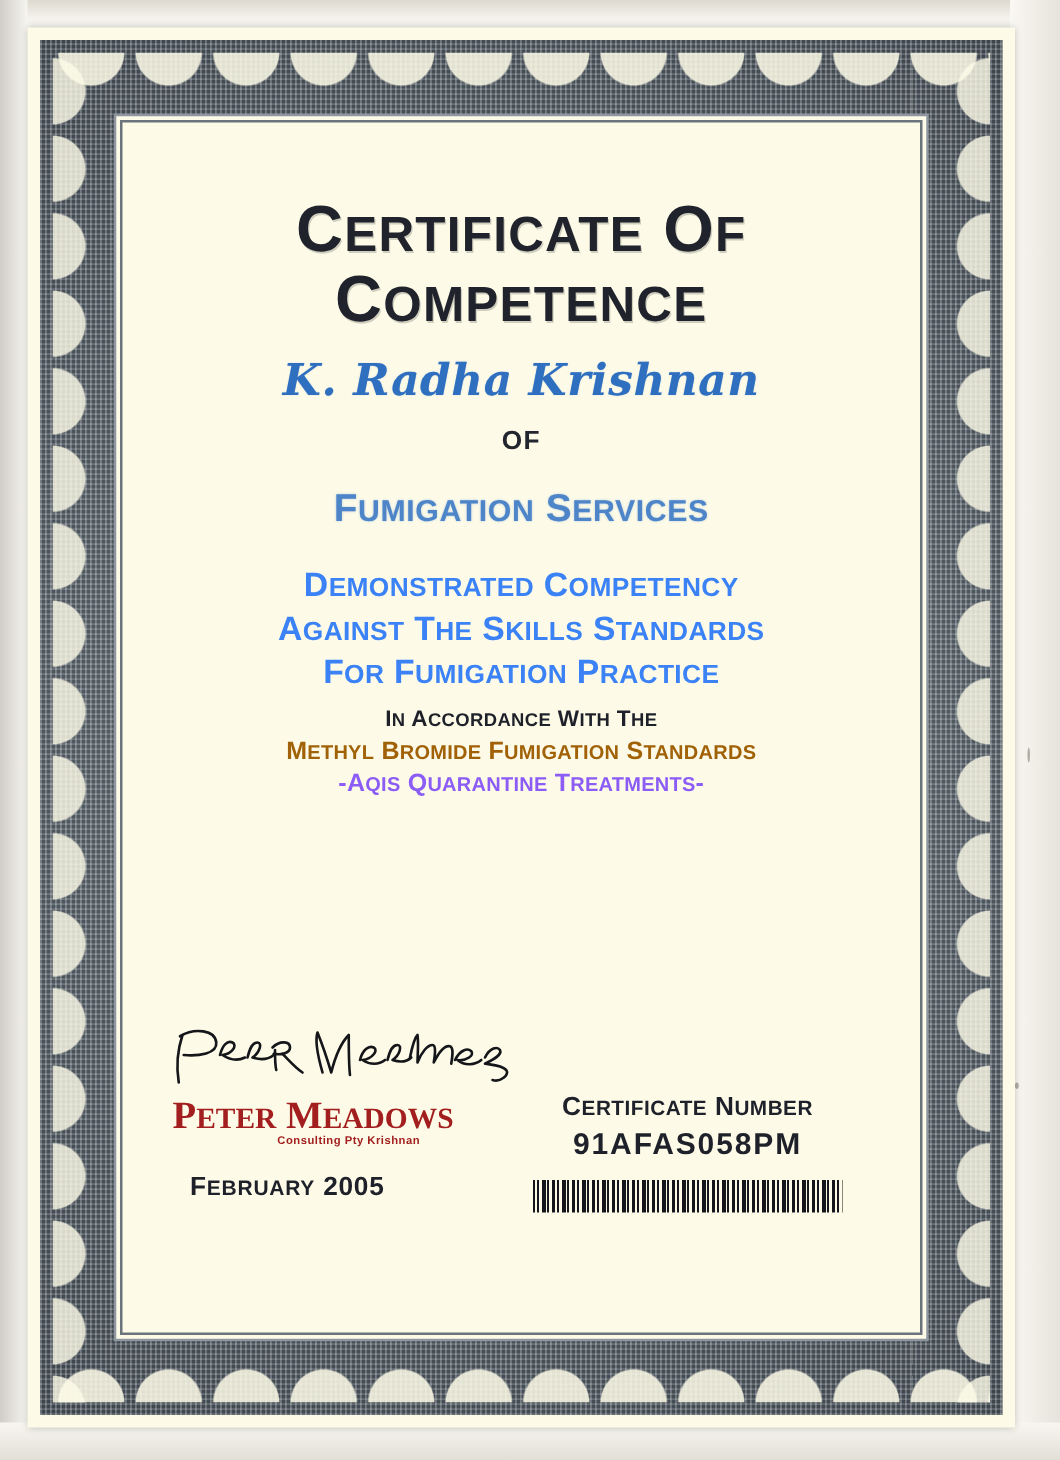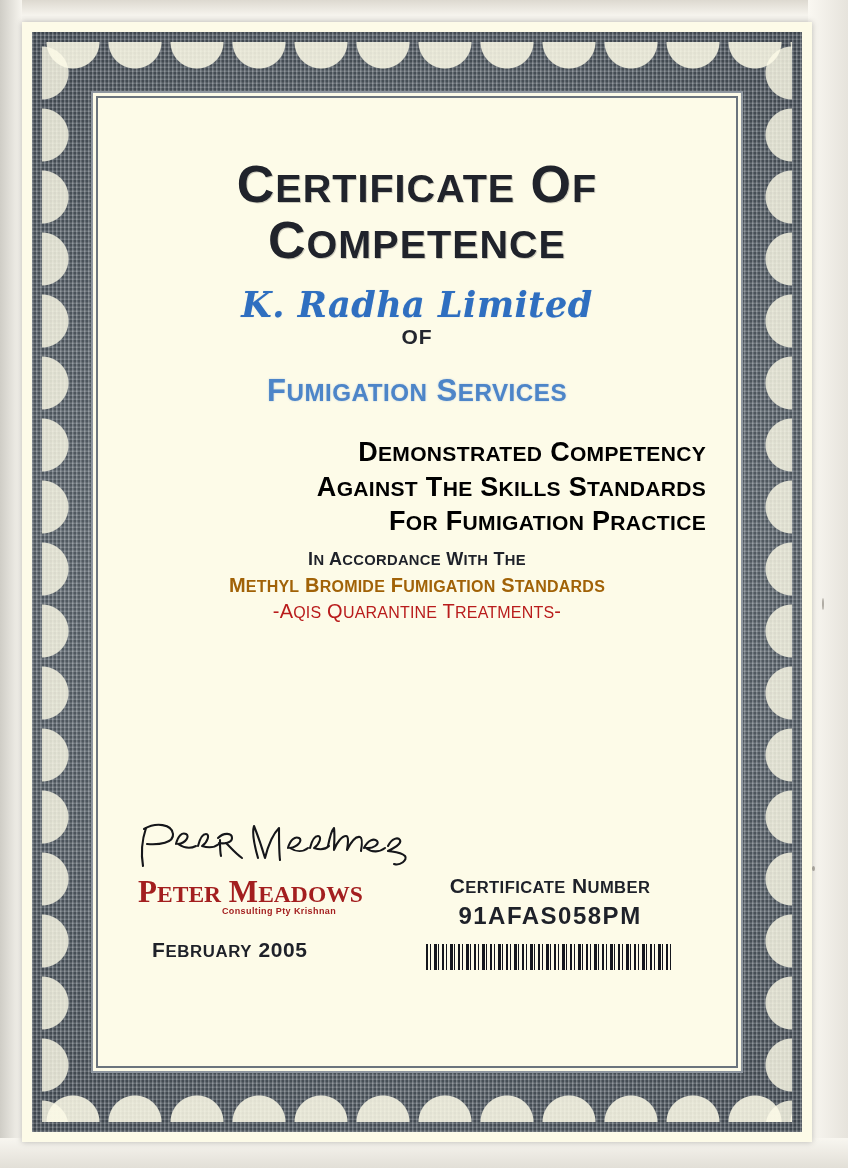--- a/index.html
+++ b/index.html
@@ -150,43 +150,43 @@
     margin-top: 16px;
     font-family: "DejaVu Serif", serif;
     font-style: italic;
     font-weight: bold;
     color: #2f6fc0;
     font-size: 35px;
     letter-spacing: 0.5px;
     text-shadow: 0 0 1px rgba(60,110,190,0.4);
   }
   .line-of {
+    margin-top: 16px;
     font-weight: bold;
     color: #23262e;
     font-size: 21px;
     letter-spacing: 1px;
   }
   .company {
     margin-top: 24px;
     font-weight: bold;
     color: #4d85c8;
     font-size: 31px;
     letter-spacing: 0.5px;
     text-shadow: 0 0 2px rgba(90,140,210,0.45);
   }
   .company .sc { font-size: 0.78em; }
 
   .statement {
     margin-top: 26px;
     font-weight: bold;
-    color: #000000;
+    color: #3b82f6;
     font-size: 27px;
     line-height: 1.28;
     letter-spacing: 0.3px;
-    text-align: right;
   }
   .statement .sc { font-size: 0.78em; }
 
   .sub-line {
     margin-top: 10px;
     font-weight: bold;
     color: #1e2129;
     font-size: 18px;
     letter-spacing: 0.3px;
   }
@@ -194,22 +194,22 @@
   .standards {
     margin-top: 4px;
     font-weight: bold;
     color: #a16207;
     font-size: 20px;
     letter-spacing: 0.2px;
   }
   .standards .sc { font-size: 0.8em; }
   .aqis {
     margin-top: 3px;
-    font-weight: normal;
-    color: #b91c1c;
+    font-weight: bold;
+    color: #8b5cf6;
     font-size: 20px;
     letter-spacing: 0.2px;
   }
   .aqis .sc { font-size: 0.8em; }
 
   
   .signature-area {
     position: absolute;
     left: 34px;
     bottom: 104px;
@@ -323,21 +323,21 @@
 
     <div class="inner-frame">
       <div class="content">
 
         <div class="title">
           <div>C<span class="sc">E</span><span class="sc">R</span><span class="sc">T</span><span class="sc">I</span><span class="sc">F</span><span class="sc">I</span><span class="sc">C</span><span class="sc">A</span><span class="sc">T</span><span class="sc">E</span> O<span class="sc">F</span></div>
           <div>C<span class="sc">O</span><span class="sc">M</span><span class="sc">P</span><span class="sc">E</span><span class="sc">T</span><span class="sc">E</span><span class="sc">N</span><span class="sc">C</span><span class="sc">E</span></div>
         </div>
 
 
-        <div class="recipient">K. Radha Limited</div>
+        <div class="recipient">K. Radha Krishnan</div>
 
         <div class="line-of">O<span class="sc">F</span></div>
 
         <div class="company">F<span class="sc">U</span><span class="sc">M</span><span class="sc">I</span><span class="sc">G</span><span class="sc">A</span><span class="sc">T</span><span class="sc">I</span><span class="sc">O</span><span class="sc">N</span> S<span class="sc">E</span><span class="sc">R</span><span class="sc">V</span><span class="sc">I</span><span class="sc">C</span><span class="sc">E</span><span class="sc">S</span></div>
 
         <div class="statement">
           <div>D<span class="sc">E</span><span class="sc">M</span><span class="sc">O</span><span class="sc">N</span><span class="sc">S</span><span class="sc">T</span><span class="sc">R</span><span class="sc">A</span><span class="sc">T</span><span class="sc">E</span><span class="sc">D</span> C<span class="sc">O</span><span class="sc">M</span><span class="sc">P</span><span class="sc">E</span><span class="sc">T</span><span class="sc">E</span><span class="sc">N</span><span class="sc">C</span><span class="sc">Y</span></div>
           <div>A<span class="sc">G</span><span class="sc">A</span><span class="sc">I</span><span class="sc">N</span><span class="sc">S</span><span class="sc">T</span> T<span class="sc">H</span><span class="sc">E</span> S<span class="sc">K</span><span class="sc">I</span><span class="sc">L</span><span class="sc">L</span><span class="sc">S</span> S<span class="sc">T</span><span class="sc">A</span><span class="sc">N</span><span class="sc">D</span><span class="sc">A</span><span class="sc">R</span><span class="sc">D</span><span class="sc">S</span></div>
           <div>F<span class="sc">O</span><span class="sc">R</span> F<span class="sc">U</span><span class="sc">M</span><span class="sc">I</span><span class="sc">G</span><span class="sc">A</span><span class="sc">T</span><span class="sc">I</span><span class="sc">O</span><span class="sc">N</span> P<span class="sc">R</span><span class="sc">A</span><span class="sc">C</span><span class="sc">T</span><span class="sc">I</span><span class="sc">C</span><span class="sc">E</span></div>
         </div>

